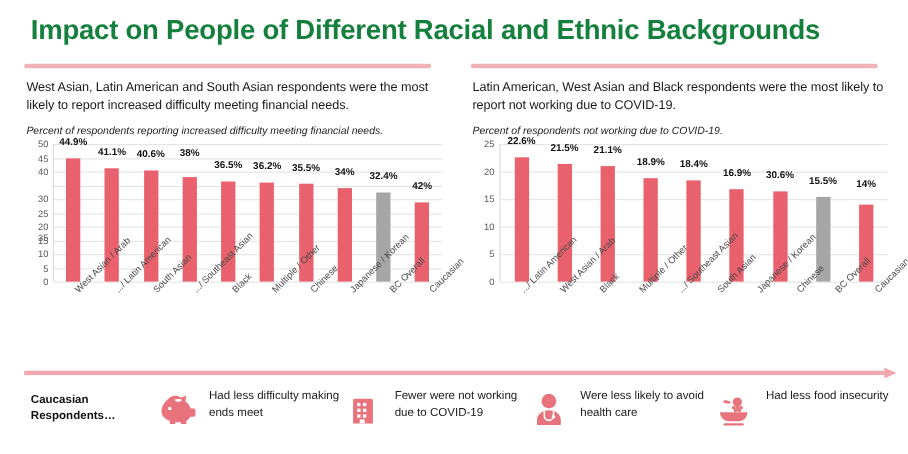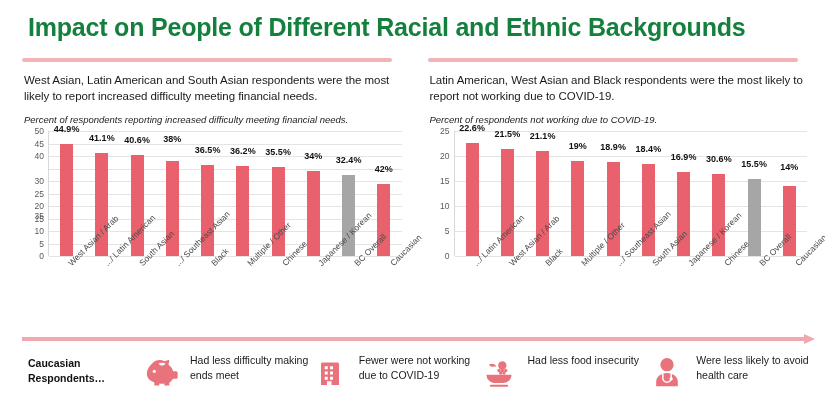--- a/index.html
+++ b/index.html
@@ -343,24 +343,20 @@
             </div>
             <div class="bar-slot">
               <div class="bar-label" style="bottom: 107.5px;">21.5%</div>
               <div class="bar" style="height: 107.5px; background: rgb(232, 97, 109);"></div>
             </div>
             <div class="bar-slot">
               <div class="bar-label" style="bottom: 105.5px;">21.1%</div>
               <div class="bar" style="height: 105.5px; background: rgb(232, 97, 109);"></div>
             </div>
             <div class="bar-slot">
-              <div class="bar-label" style="bottom: 95px;">19%</div>
-              <div class="bar" style="height: 95px; background: rgb(232, 97, 109);"></div>
-            </div>
-            <div class="bar-slot">
               <div class="bar-label" style="bottom: 94.5px;">18.9%</div>
               <div class="bar" style="height: 94.5px; background: rgb(232, 97, 109);"></div>
             </div>
             <div class="bar-slot">
               <div class="bar-label" style="bottom: 92px;">18.4%</div>
               <div class="bar" style="height: 92px; background: rgb(232, 97, 109);"></div>
             </div>
             <div class="bar-slot">
               <div class="bar-label" style="bottom: 84.5px;">16.9%</div>
               <div class="bar" style="height: 84.5px; background: rgb(232, 97, 109);"></div>
@@ -445,40 +441,40 @@
           <rect x="17" y="29" width="4" height="4"></rect>
             <rect x="24" y="29" width="4" height="4"></rect>
           <rect x="20" y="35" width="6" height="5"></rect>
         </g>
       </svg>
     </div>
     <div class="footer-text">Fewer were not working due to COVID-19</div>
   </div>
   <div class="footer-item">
     <div class="footer-icon">
+      <svg viewBox="0 0 48 48" width="40" height="40" aria-hidden="true">
+        <circle cx="24" cy="14" r="8" fill="#E8737C"></circle>
+        <path fill="#E8737C" d="M24 24c7 0 13 4.5 13 10.5V40H11v-5.5C11 28.5 17 24 24 24z"></path>
+        <path d="M19 25v5a5 5 0 0 0 10 0v-5" fill="none" stroke="#ffffff" stroke-width="1.8"></path>
+        <circle cx="29" cy="31" r="2" fill="#ffffff"></circle>
+      </svg>
+    </div>
+    <div class="footer-text">Were less likely to avoid health care</div>
+  </div>
+  <div class="footer-item">
+    <div class="footer-icon">
       <svg viewBox="0 0 48 48" width="42" height="40" aria-hidden="true">
         <path fill="#E8737C" d="M12 14c3-2 7-1 9 2-3 1-7 1-9-2z"></path>
         <circle cx="28" cy="15" r="5" fill="#E8737C"></circle>
         <g fill="#E8737C">
           <circle cx="24" cy="21" r="2"></circle>
             <circle cx="28" cy="21" r="2"></circle>
             <circle cx="32" cy="21" r="2"></circle>
           <circle cx="26" cy="24" r="2"></circle>
             <circle cx="30" cy="24" r="2"></circle>
         </g>
         <path fill="#E8737C" d="M9 26h30c0 6-5 10-11 10h-8c-6 0-11-4-11-10z"></path>
         <rect x="13" y="38" width="22" height="2.6" rx="1.3" fill="#E8737C"></rect>
       </svg>
     </div>
     <div class="footer-text">Had less food insecurity</div>
   </div>
-  <div class="footer-item">
-    <div class="footer-icon">
-      <svg viewBox="0 0 48 48" width="40" height="40" aria-hidden="true">
-        <circle cx="24" cy="14" r="8" fill="#E8737C"></circle>
-        <path fill="#E8737C" d="M24 24c7 0 13 4.5 13 10.5V40H11v-5.5C11 28.5 17 24 24 24z"></path>
-        <path d="M19 25v5a5 5 0 0 0 10 0v-5" fill="none" stroke="#ffffff" stroke-width="1.8"></path>
-        <circle cx="29" cy="31" r="2" fill="#ffffff"></circle>
-      </svg>
-    </div>
-    <div class="footer-text">Were less likely to avoid health care</div>
-  </div>
 </div>
 
 </body></html>

